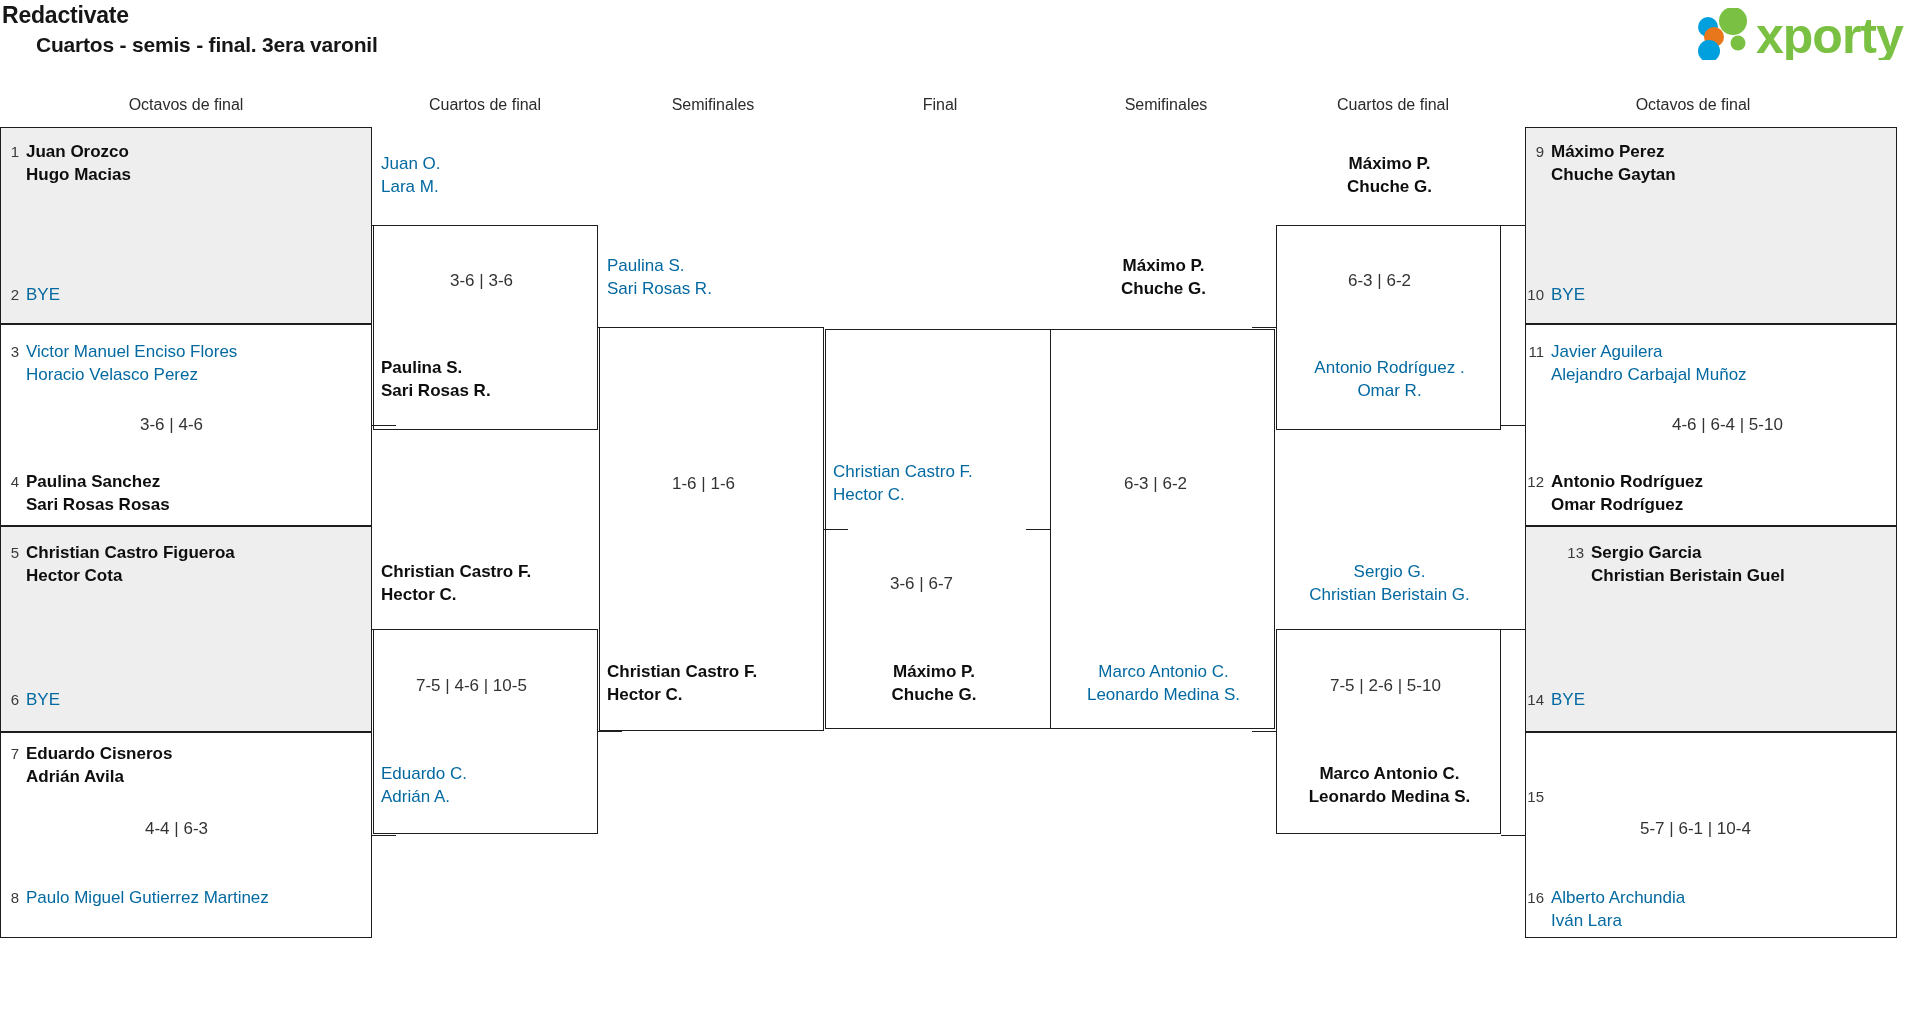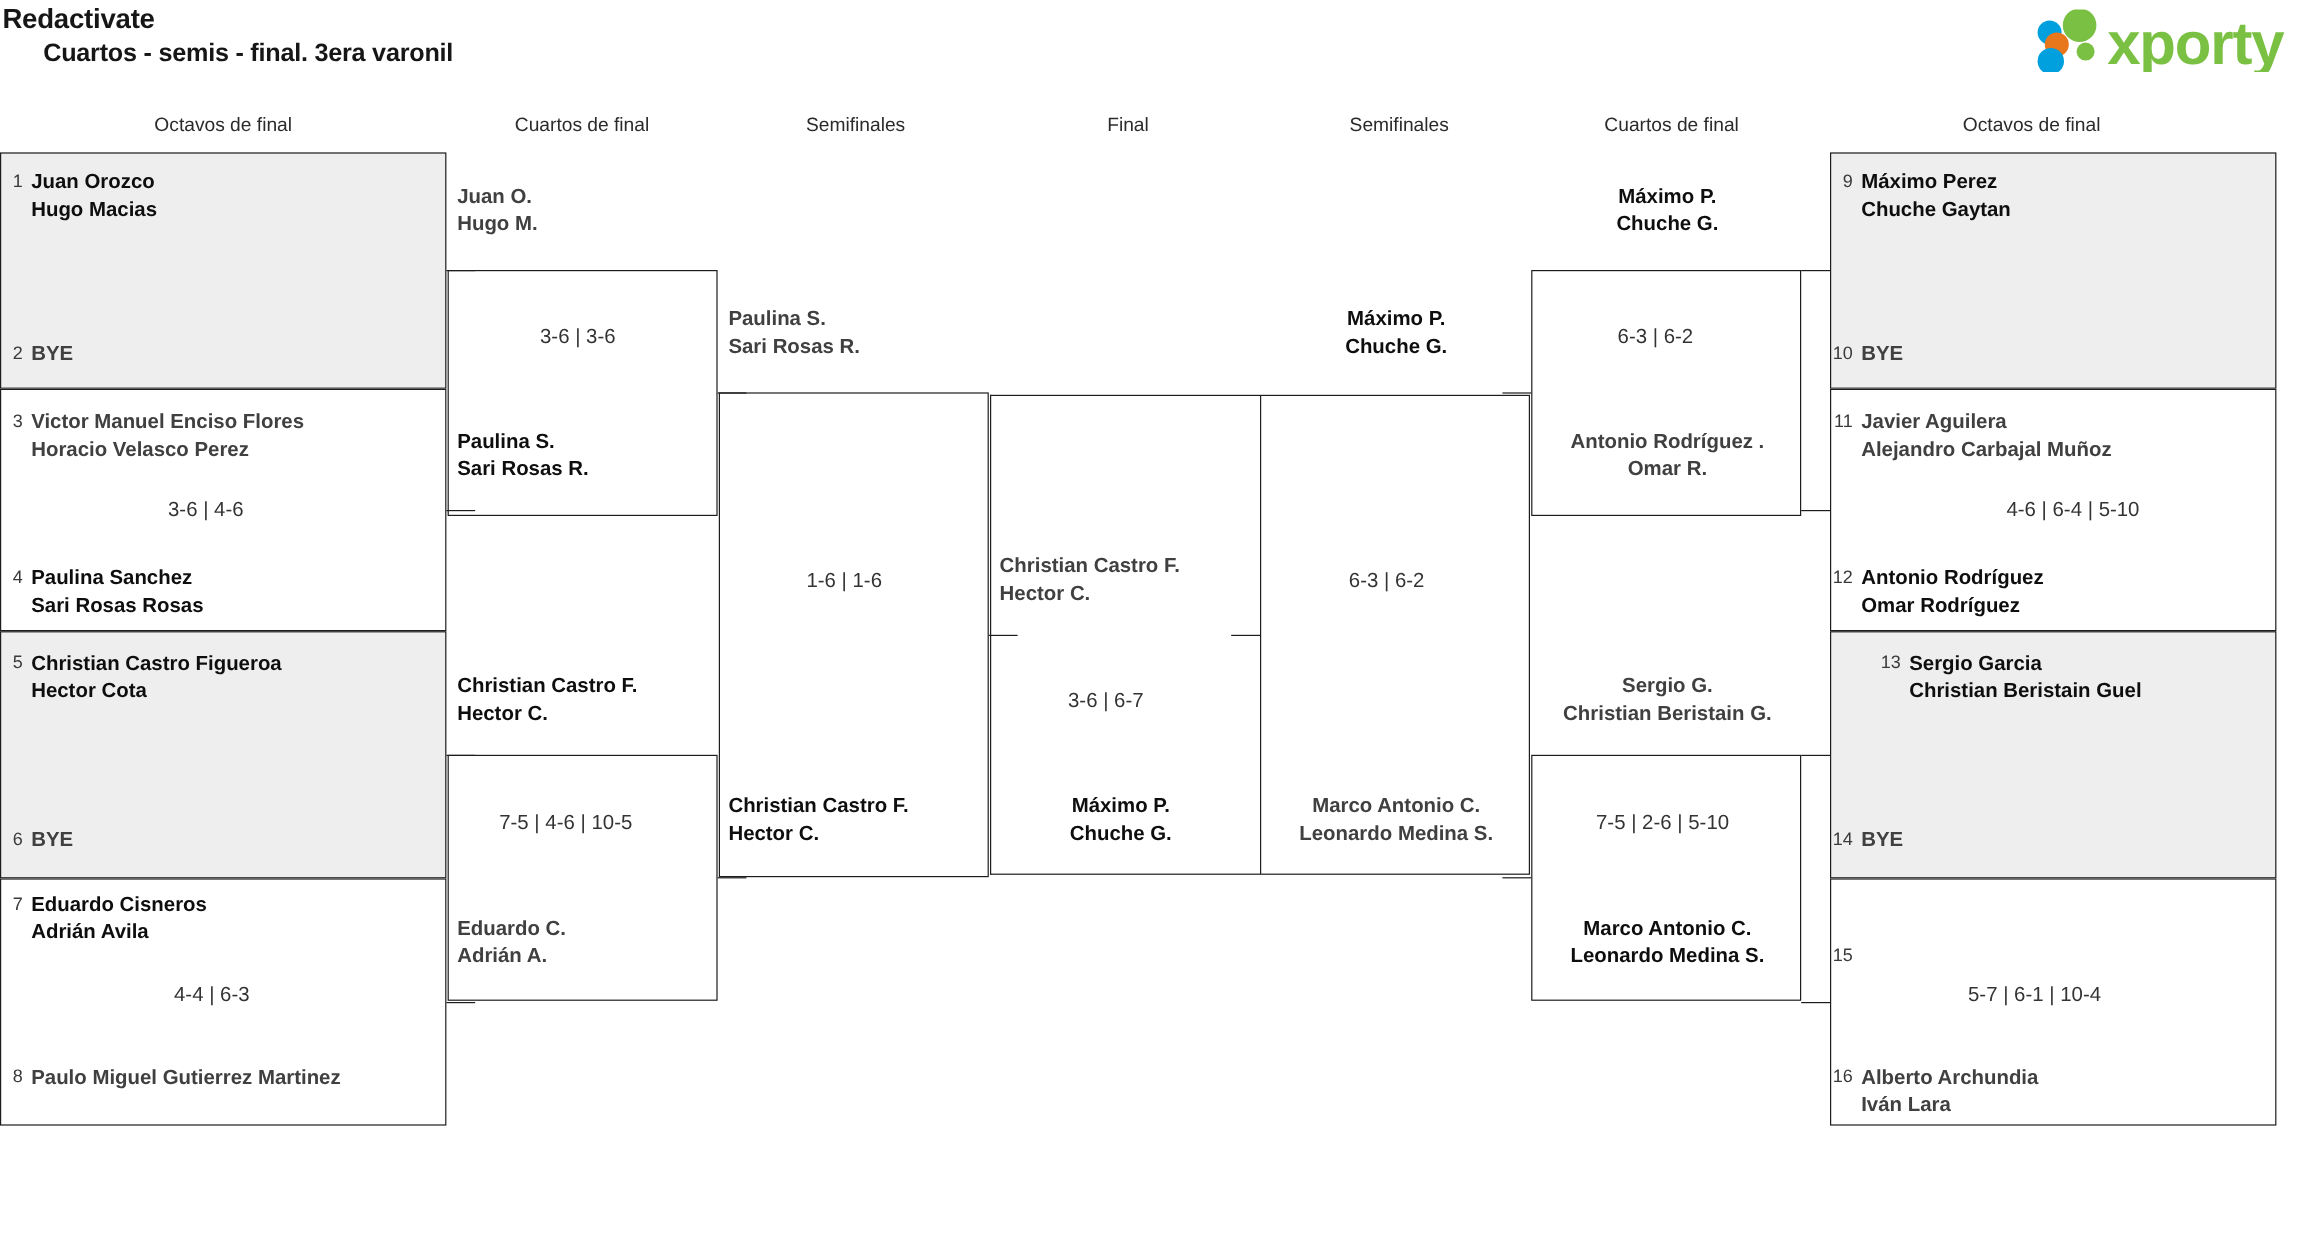--- a/index.html
+++ b/index.html
@@ -41,21 +41,21 @@
 
   .seed-row { position: absolute; display: flex; align-items: flex-start; }
   .seed-num {
     font-size: 15px; color: #3a3a3a; width: 26px;
     text-align: right; padding-right: 7px; flex: 0 0 26px;
     line-height: 23px;
   }
   .seed-names { font-size: 17px; line-height: 23px; }
   .seed-names div { white-space: nowrap; }
   .winner { font-weight: 700; color: #0e0e0e; }
-  .loser  { font-weight: 700; color: #404040; }
+  .loser  { font-weight: 400; color: #0369a1; }
 
   .score {
     position: absolute; font-size: 17px; color: #333333;
     white-space: nowrap; line-height: 22px;
   }
 
   .match-box {
     position: absolute; border: 1px solid #1d1d1d; background: transparent;
   }
   .line-h { position: absolute; background: #1d1d1d; height: 1px; }
@@ -156,21 +156,21 @@
   </div>
 
   <div class="line-h" style="left:372px;top:225px;width:24px;"></div>
   <div class="line-h" style="left:372px;top:425px;width:24px;"></div>
   <div class="line-h" style="left:372px;top:629px;width:24px;"></div>
   <div class="line-h" style="left:372px;top:835px;width:24px;"></div>
 
   <div class="match-box" style="left:373px;top:225px;width:225px;height:205px;"></div>
   <div class="slot loser" style="left:381px;top:152px;">
     <div>Juan O.</div>
-    <div>Hugo M.</div>
+    <div>Lara M.</div>
   </div>
   <div class="score" style="left:450px;top:270px;">3-6 | 3-6</div>
   <div class="slot winner" style="left:381px;top:356px;">
     <div>Paulina S.</div>
     <div>Sari Rosas R.</div>
   </div>
 
   <div class="match-box" style="left:373px;top:629px;width:225px;height:205px;"></div>
   <div class="slot winner" style="left:381px;top:560px;">
     <div>Christian Castro F.</div>

